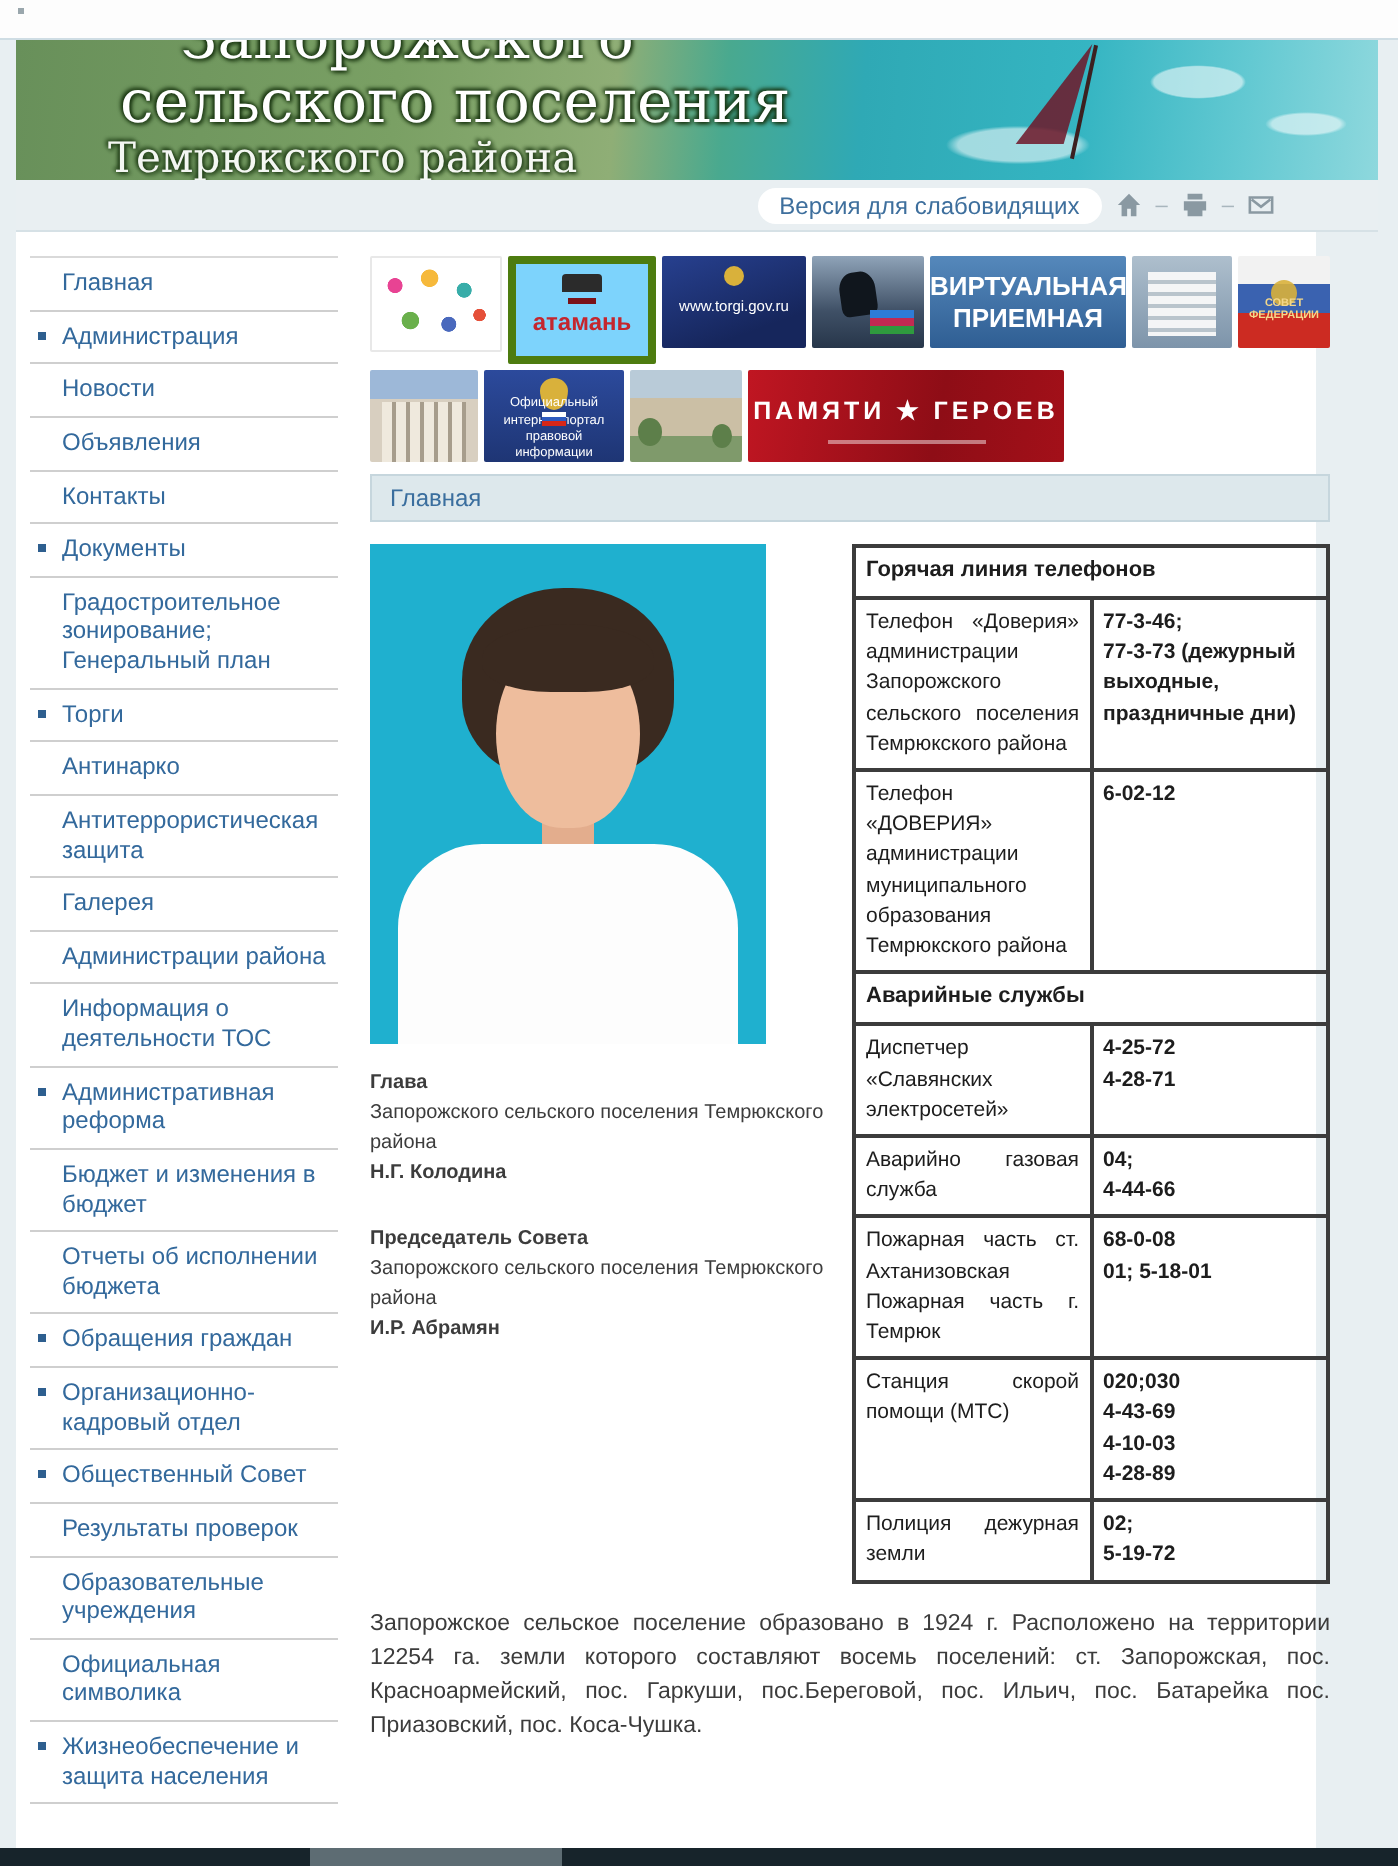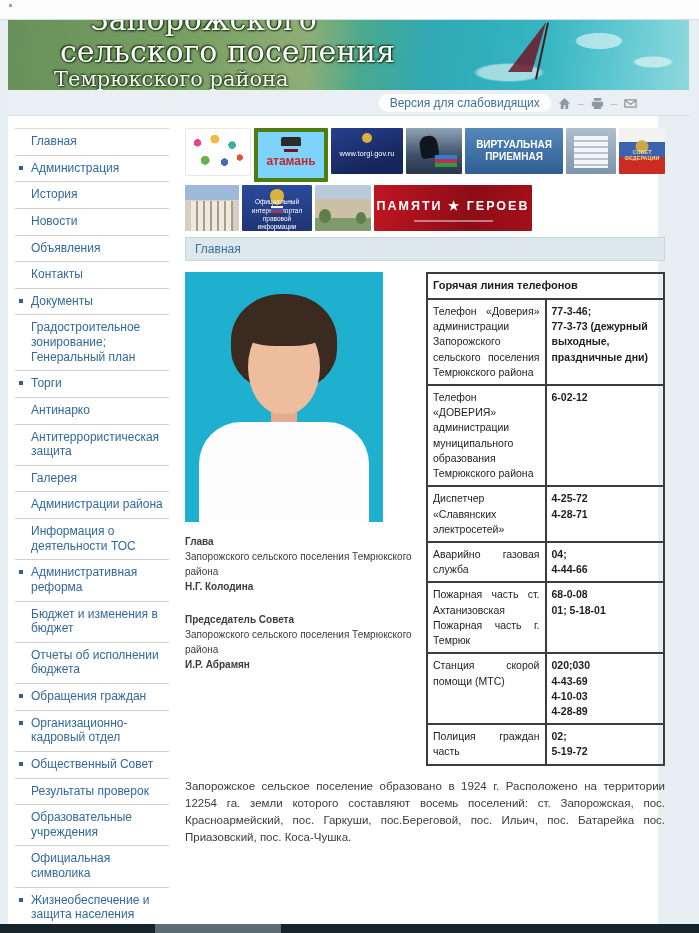--- a/index.html
+++ b/index.html
@@ -65,21 +65,21 @@
   .torgi-banner{width:72px;background:linear-gradient(160deg,#27408f 0%,#16265c 75%)}
   .torgi-banner .b-label{font-size:7.5px;font-weight:normal;top:55%}
   .torgi-banner::before{content:"";position:absolute;top:5px;left:50%;transform:translateX(-50%);
     width:10px;height:10px;border-radius:50%;background:#d9b13b}
   .cossack-banner{width:56px;background:linear-gradient(180deg,#8fa3b8 0%,#3f5066 60%,#27364a 100%)}
   .cossack-banner::before{content:"";position:absolute;left:14px;top:8px;width:18px;height:22px;
     background:#10161d;border-radius:40% 40% 20% 20%;transform:rotate(-8deg)}
   .cossack-banner::after{content:"";position:absolute;right:5px;bottom:7px;width:22px;height:12px;
     background:linear-gradient(180deg,#2e7cd6 0 33%,#c22a52 33% 66%,#2f9a3e 66%)}
   .virtual-reception-banner{width:98px;background:linear-gradient(180deg,#5588bb,#2f5e93)}
-  .virtual-reception-banner .b-label{font-size:10px;line-height:1.2}
+  .virtual-reception-banner .b-label{font-size:13px;line-height:1.2}
   .gov-house-banner{width:50px;background:linear-gradient(180deg,#aebfcd,#7d94aa)}
   .gov-house-banner::before{content:"";position:absolute;left:8px;top:8px;right:8px;bottom:6px;background:
     repeating-linear-gradient(180deg,#f4f5f6 0 4px,#b9c4cc 4px 6px)}
   .sovfed-banner{width:46px;background:linear-gradient(180deg,#f2f2f2 0 30%,#3a62b0 30% 62%,#cc2b22 62%)}
   .sovfed-banner .b-label{font-size:5.5px;color:#f3d78a;top:58%}
   .sovfed-banner::before{content:"";position:absolute;left:50%;top:12px;transform:translateX(-50%);
     width:13px;height:13px;border-radius:50%;background:#d9b13b;opacity:.9}
   .admin-building-banner{width:54px;background:linear-gradient(180deg,#9db8d8 0 32%,#d8cfc0 32%)}
   .admin-building-banner::before{content:"";position:absolute;left:6px;top:16px;right:6px;bottom:0;background:
     repeating-linear-gradient(90deg,#efe9dd 0 5px,#a79d8c 5px 7px)}
@@ -164,21 +164,20 @@
       </svg>
   </span>
 </div>
 
 <div class="page">
 
   <aside class="sidebar">
     <div class="menu">
         <div class="mi">Главная</div>
         <div class="mi"><span class="blt"></span>Администрация</div>
-        <div class="mi">История</div>
         <div class="mi">Новости</div>
         <div class="mi">Объявления</div>
         <div class="mi">Контакты</div>
         <div class="mi"><span class="blt"></span>Документы</div>
         <div class="mi">Градостроительное зонирование; Генеральный план</div>
         <div class="mi"><span class="blt"></span>Торги</div>
         <div class="mi">Антинарко</div>
         <div class="mi">Антитеррористическая защита</div>
         <div class="mi">Галерея</div>
         <div class="mi">Администрации района</div>
@@ -256,20 +255,23 @@
               <tr>
                 <td class="lbl">Телефон «Доверия» администрации Запорожского сельского поселения Темрюкского района</td>
                 <td class="val">77-3-46;
 77-3-73 (дежурный выходные, праздничные дни)</td>
               </tr>
               <tr>
                 <td class="lbl">Телефон «ДОВЕРИЯ» администрации муниципального образования Темрюкского района</td>
                 <td class="val">6-02-12</td>
               </tr>
               <tr>
+                <td colspan="2" class="sec">Аварийные службы</td>
+              </tr>
+              <tr>
                 <td class="lbl">Диспетчер «Славянских электросетей»</td>
                 <td class="val">4-25-72
 4-28-71</td>
               </tr>
               <tr>
                 <td class="lbl">Аварийно газовая служба</td>
                 <td class="val">04;
 4-44-66</td>
               </tr>
               <tr>
@@ -279,21 +281,21 @@
 01; 5-18-01</td>
               </tr>
               <tr>
                 <td class="lbl">Станция скорой помощи (МТС)</td>
                 <td class="val">020;030
 4-43-69
 4-10-03
 4-28-89</td>
               </tr>
               <tr>
-                <td class="lbl">Полиция граждан часть</td>
+                <td class="lbl">Полиция дежурная земли</td>
                 <td class="val">02;
 5-19-72</td>
               </tr>
             </tbody>
         </table>
       </div>
     </div>
 
     <div class="about">
         <p>Запорожское сельское поселение образовано в 1924 г.  Расположено на территории 12254 га. земли которого составляют восемь поселений: ст. Запорожская, пос. Красноармейский, пос. Гаркуши, пос.Береговой, пос. Ильич, пос. Батарейка пос. Приазовский, пос. Коса-Чушка.</p>

